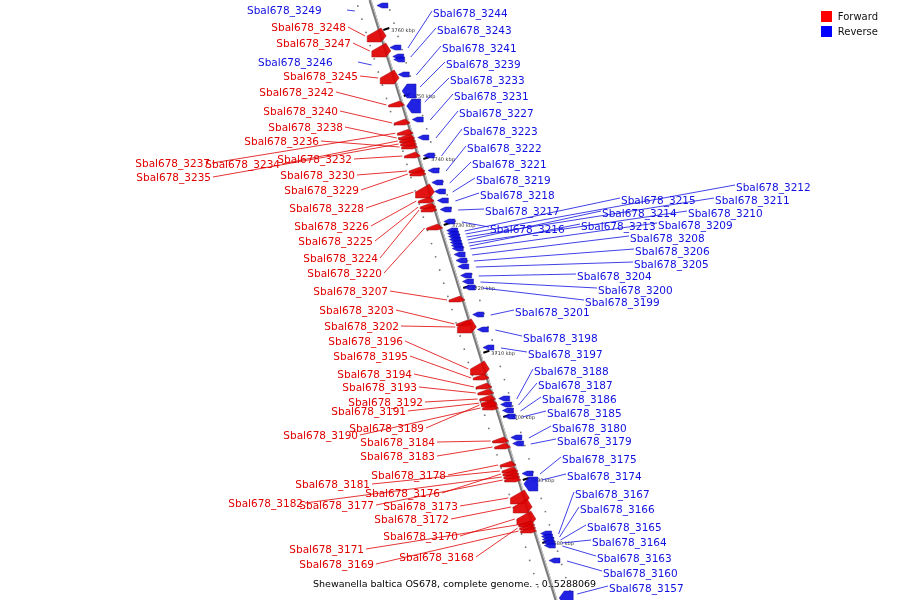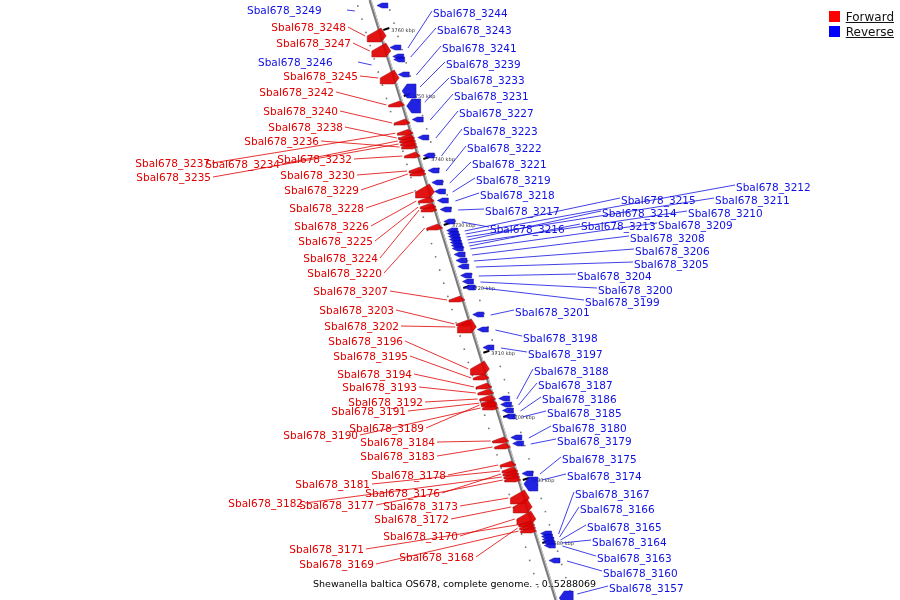--- a/index.html
+++ b/index.html
@@ -2,21 +2,21 @@
 <html><head>
 <meta charset="utf-8">
 <style>
   html, body { margin: 0; padding: 0; background: #ffffff; }
   body { width: 900px; height: 600px; overflow: hidden; position: relative;
          font-family: "DejaVu Sans", sans-serif; }
   #stage { position: absolute; left: 0; top: 0; width: 900px; height: 600px; }
   svg text { font-family: "DejaVu Sans", sans-serif; }
   .lbl { font-size: 10.5px; }
   .kbp { font-size: 5px; fill: #333; }
-  .legend { position: absolute; right: 6px; top: 9px; font-size: 12px; color: #111; text-decoration: underline; }
+  .legend { position: absolute; right: 22px; top: 9px; font-size: 10px; color: #111; }
   .legend-row { display: flex; align-items: center; height: 15px; }
   .swatch { width: 11px; height: 11px; margin-right: 6px; }
   .caption { font-size: 9.5px; fill: #000; }
 </style>
 </head>
 <body>
 
 <svg id="stage" width="900" height="600" viewBox="0 0 900 600">
   <line id="backbone" x1="370" y1="0" x2="556" y2="600" stroke="#7a7a7a" stroke-width="3"></line>
   <line x1="371" y1="0" x2="557" y2="600" stroke="#cfcfcf" stroke-width="1"></line>

